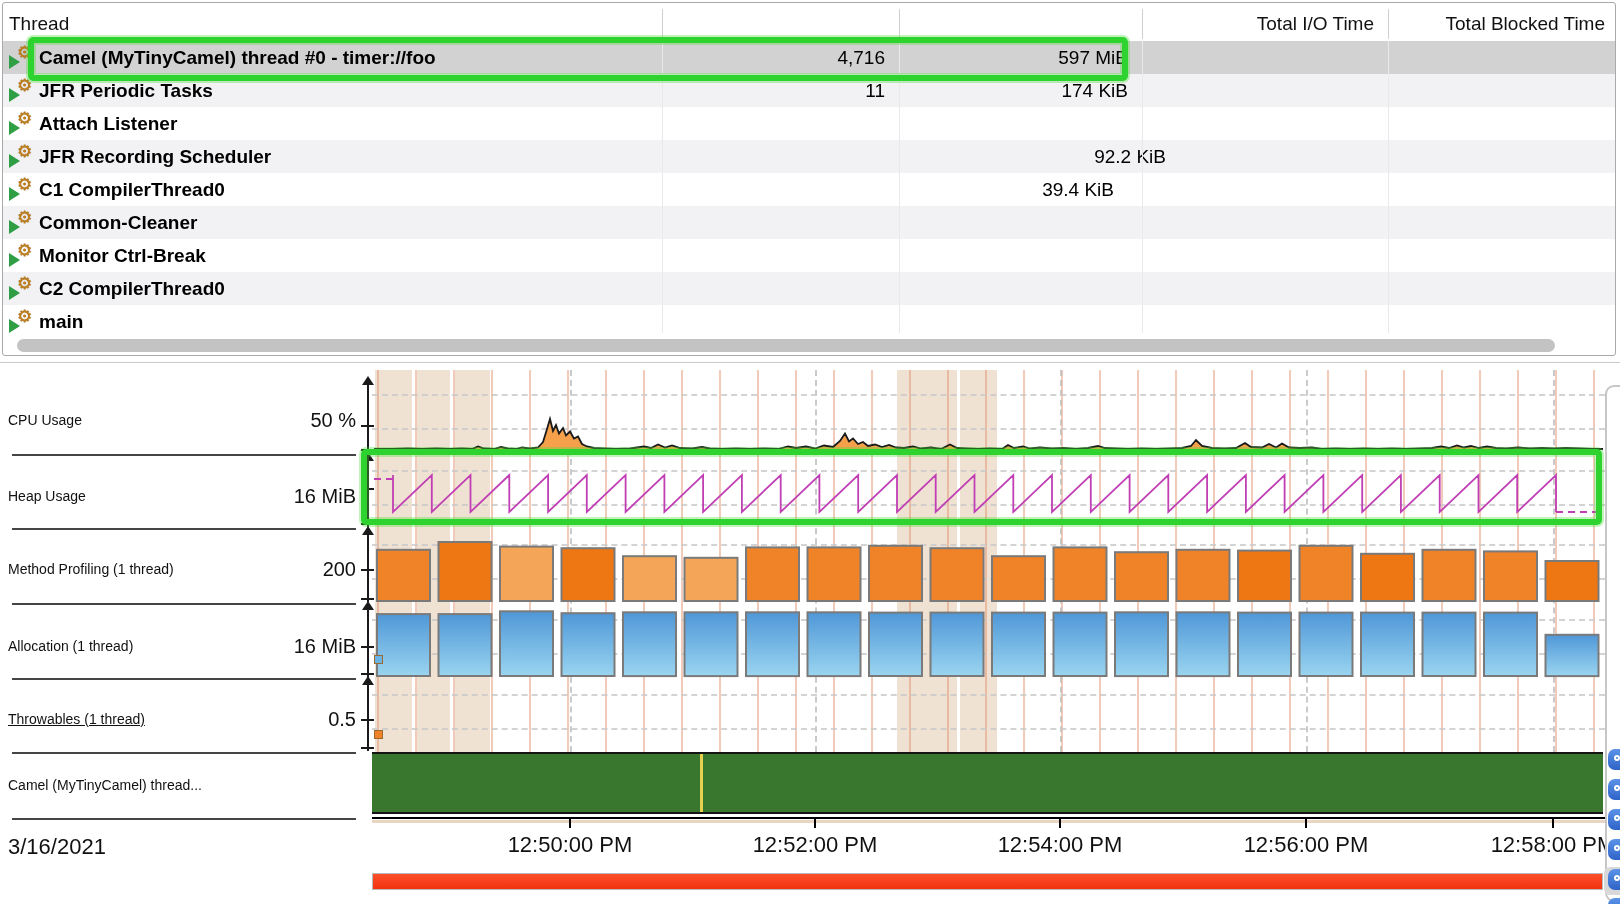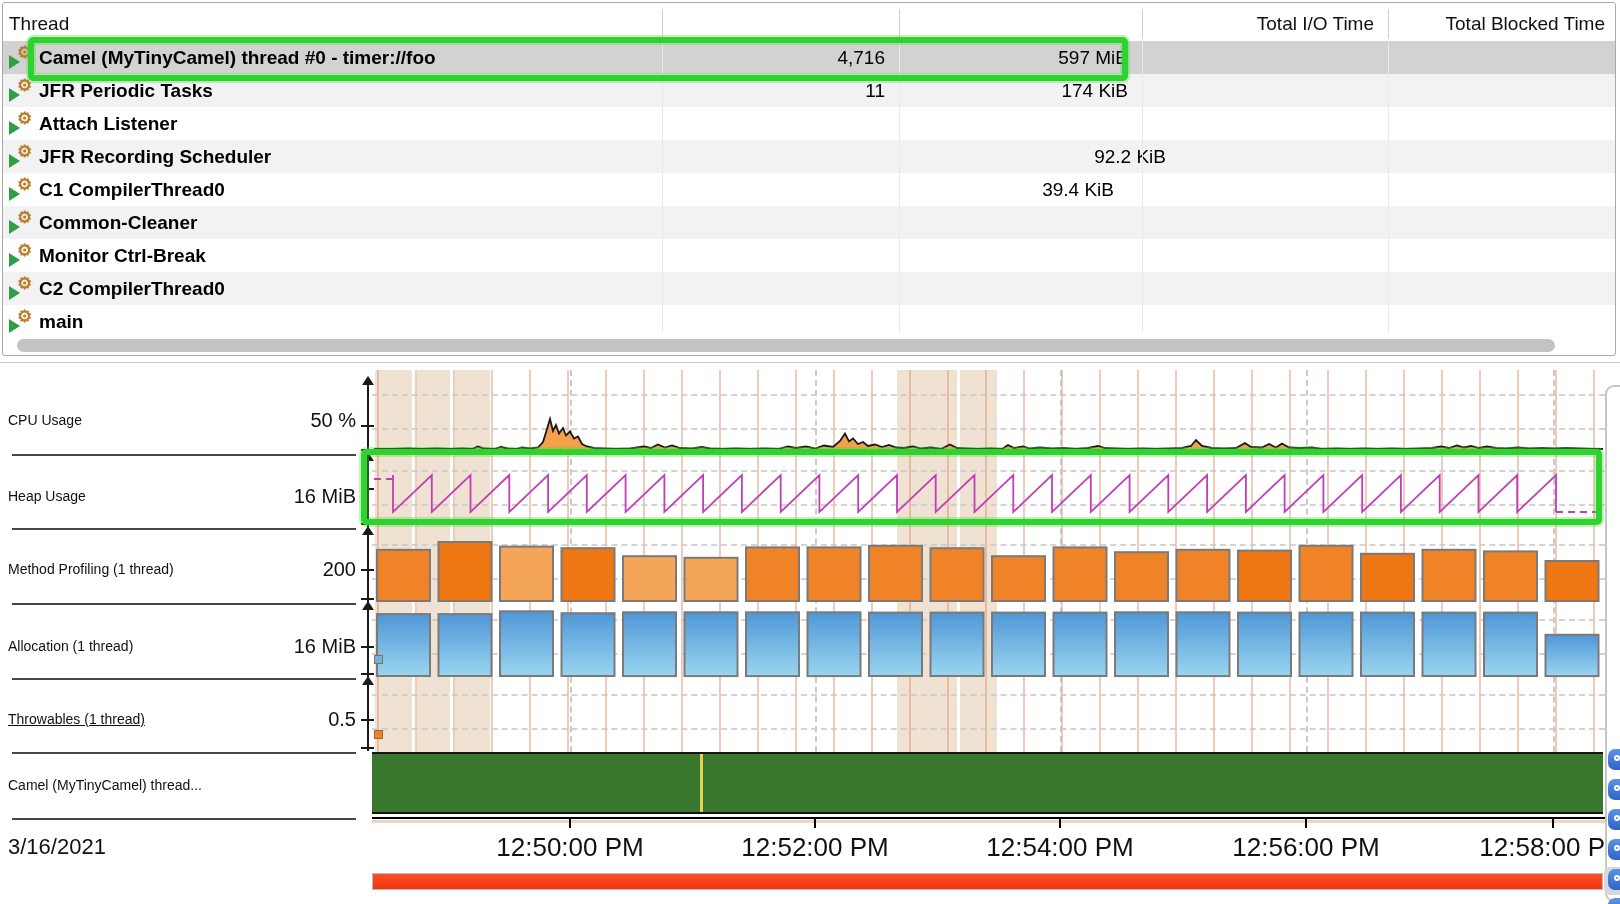--- a/index.html
+++ b/index.html
@@ -59,21 +59,21 @@
   .chart-svg { left:0; display:block; }
   .legend-chip { left:2px; width:9px; height:9px; border:1px solid #9a6a30; }
 
   .camel-lane { left:0; top:390px; width:1231px; height:62px; background:#39762e;
                 border-top:2px solid #141414; border-bottom:2px solid #141414; }
   .event-marker { left:328px; top:392px; width:3px; height:58px; background:#e6d04f; }
   .axis-underline { left:372px; top:458px; width:1233px; height:3px; background:#e9d5c2; }
 
   .time-axis { left:372px; top:455px; width:1235px; height:2px; background:#000; }
   .time-tick { top:455px; width:2px; height:11px; background:#000; }
-  .time-label { top:470px; width:190px; text-align:center; font-size:26px; color:#111; white-space:nowrap; }
+  .time-label { top:470px; width:190px; text-align:center; font-size:22px; color:#111; white-space:nowrap; }
   .date-label { left:8px; top:472px; font-size:22px; color:#111; }
   .range-bar { left:372px; top:511px; width:1231px; height:17px;
                background:linear-gradient(#fb4f2a,#f2330f); border:1px solid #b9b9b9; }
 
   
   .right-toolbar { left:1605px; top:23px; width:40px; height:517px; background:#fff;
                    border:2px solid #c6c6c6; border-radius:9px; }
   .rt-sel { position:absolute; left:1px; width:30px; height:28px; background:#d8d8d8; border-radius:6px; }
   .rt-btn { position:absolute; left:4px; width:21px; height:21px; border-radius:7px;
             background:linear-gradient(#5b93e8,#2f63c8); }

